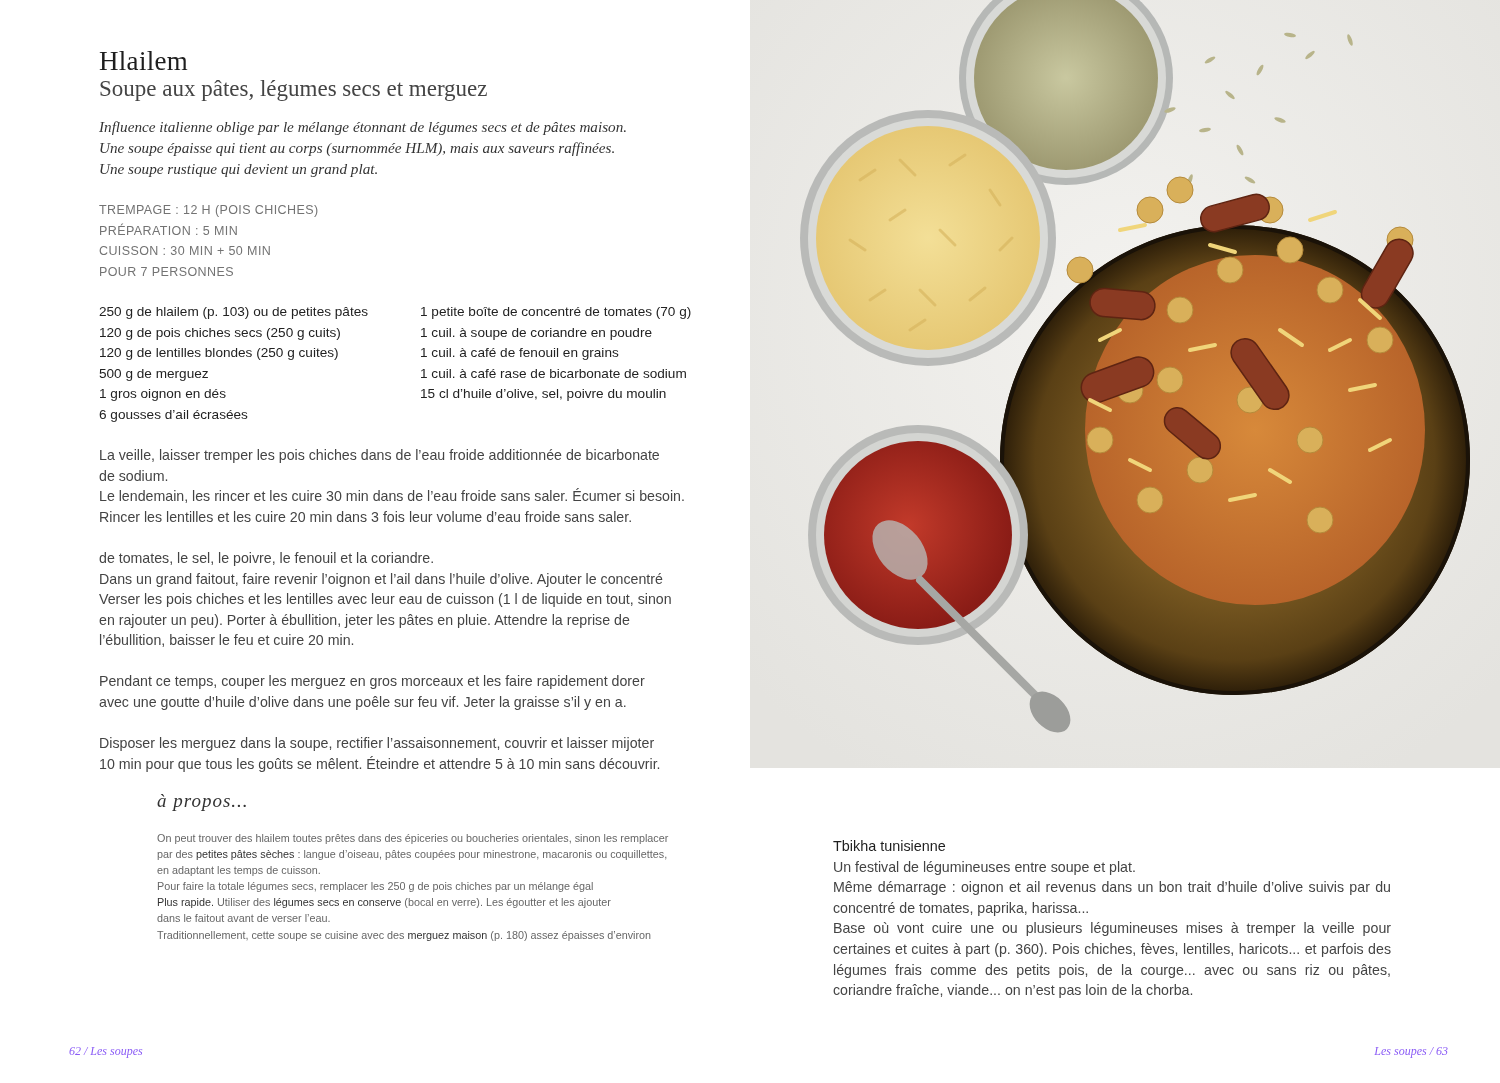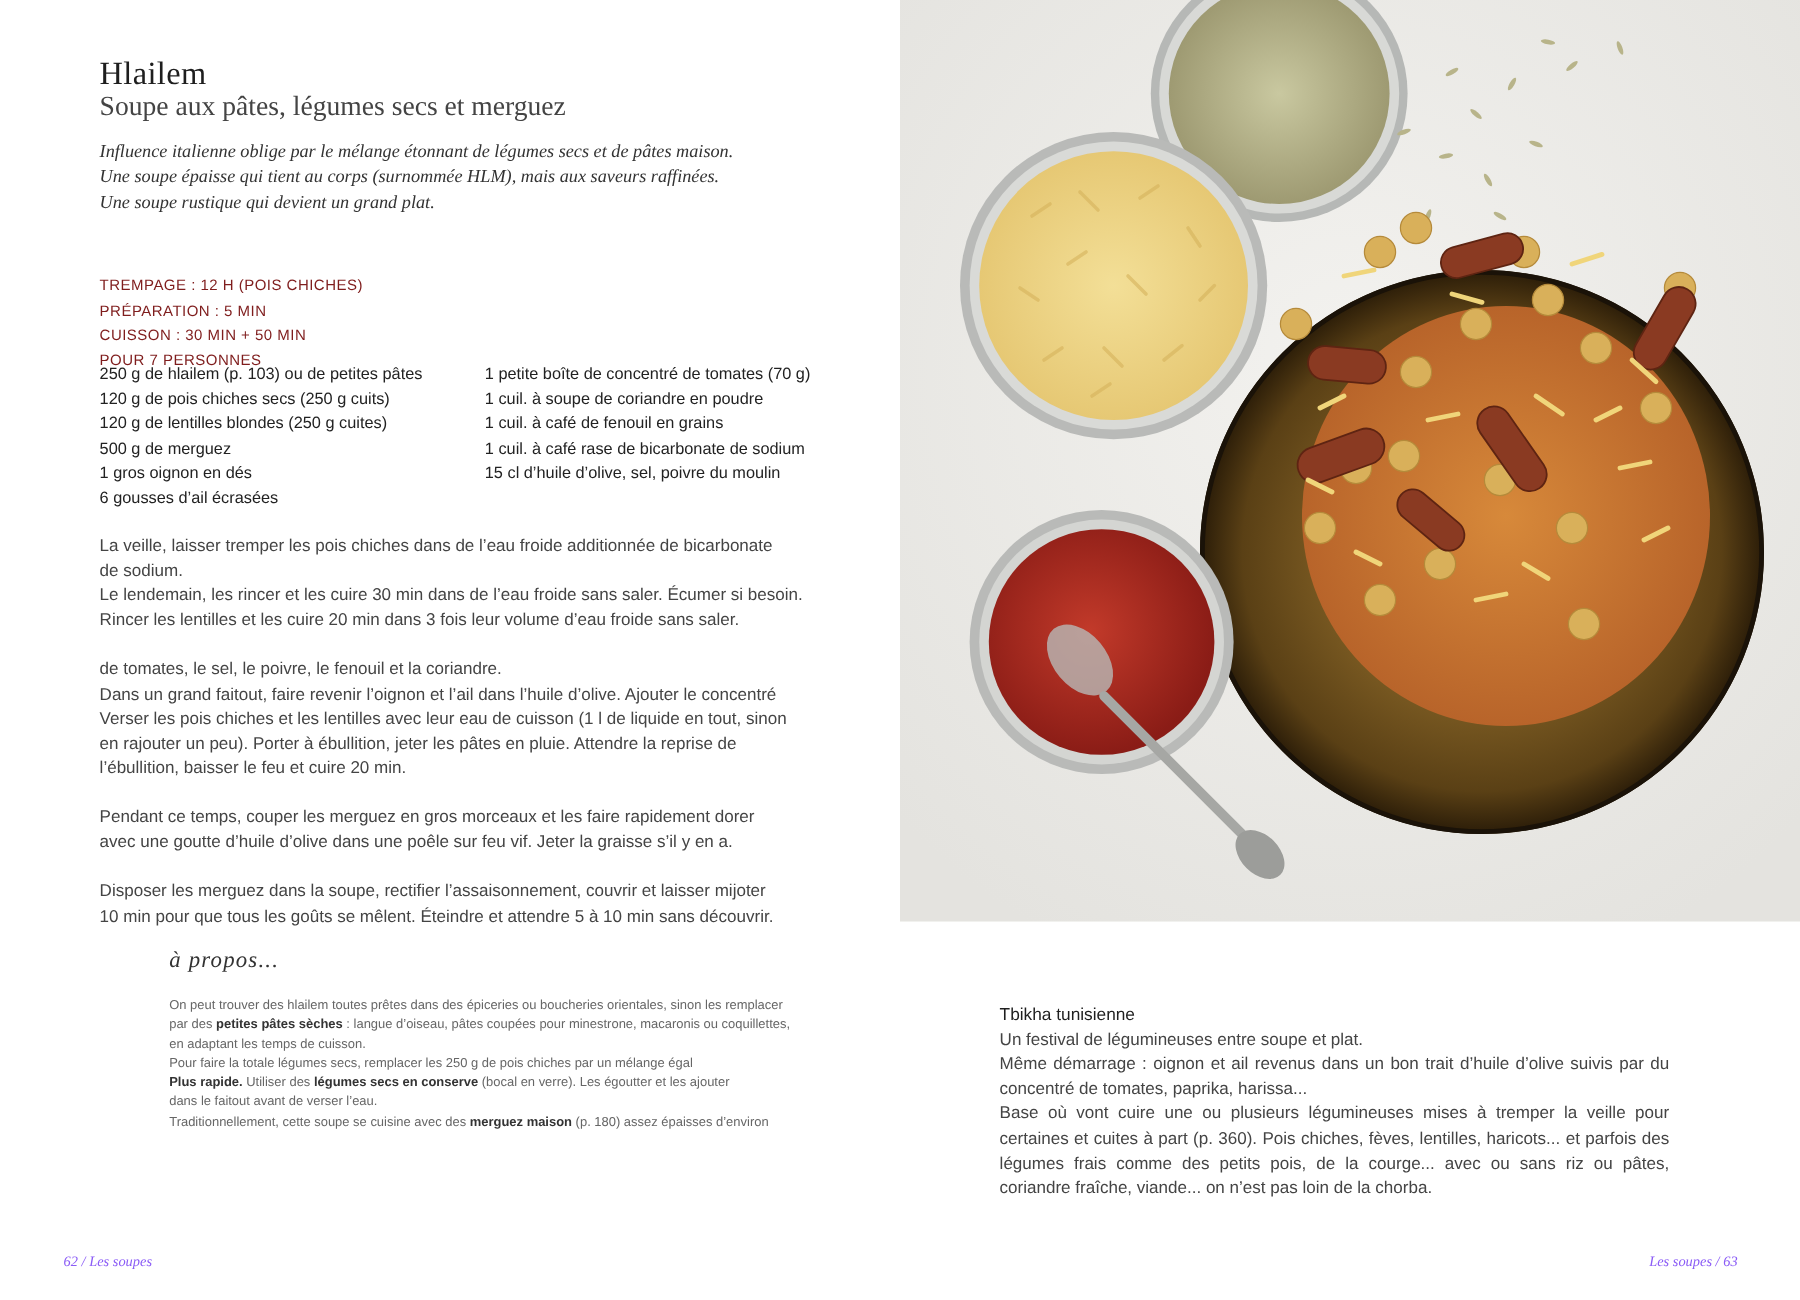--- a/index.html
+++ b/index.html
@@ -1,35 +1,35 @@
 <!DOCTYPE html>
 <html><head>
 <meta charset="utf-8">
 <style>
   html,body{margin:0;padding:0;}
   body{width:1500px;height:1083px;background:#ffffff;position:relative;overflow:hidden;color:#3a3a3a;}
-  #left{position:absolute;left:0;top:0;width:750px;height:900px;border-radius:11px;}
+  #left{position:absolute;left:16px;top:0;width:750px;height:900px;border-radius:11px;}
   #title{position:absolute;left:83px;top:46px;font-family:"Liberation Serif",serif;font-size:27px;color:#1e1e1e;font-weight:normal;margin:0;letter-spacing:0.3px;}
   #subtitle{position:absolute;left:83px;top:76px;font-family:"Liberation Serif",serif;font-size:23px;color:#444;margin:0;font-weight:normal;}
   #intro{position:absolute;left:83px;top:116px;width:600px;font-family:"Liberation Serif",serif;font-style:italic;font-size:15.2px;line-height:21px;color:#333;}
   #intro div{white-space:nowrap;}
-  #meta{position:absolute;left:83px;top:200px;font-family:"Liberation Sans",sans-serif;font-size:12.5px;line-height:20.5px;color:#7f1d1d;letter-spacing:0.4px;margin-top:28px;}
+  #meta{position:absolute;left:83px;top:200px;font-family:"Liberation Sans",sans-serif;font-size:12.5px;line-height:20.5px;color:#737373;letter-spacing:0.4px;}
   #ingredients{position:absolute;left:83px;top:302px;font-family:"Liberation Sans",sans-serif;font-size:13.6px;line-height:20.6px;color:#222;display:flex;gap:24px;}
   #ingredients .col{white-space:nowrap;}
   #ing-col1{width:297px;}
   .step{position:absolute;left:83px;font-family:"Liberation Sans",sans-serif;font-size:14.2px;line-height:20.6px;color:#444;width:600px;}
   .step div{white-space:nowrap;}
   #step1{top:445px;}
   #step2{top:548px;}
   #step3{top:671px;}
   #step4{top:733px;}
   #apropos-title{position:absolute;left:141px;top:790px;font-family:"Liberation Serif",serif;font-style:italic;font-size:19px;color:#333;letter-spacing:1px;}
   #apropos{position:absolute;left:141px;top:830px;font-family:"Liberation Sans",sans-serif;font-size:10.8px;line-height:16.1px;color:#666;width:540px;}
   #apropos div{white-space:nowrap;}
-  #apropos b{color:#333;font-weight:bold;margin-top:36px;}
+  #apropos b{color:#333;font-weight:normal;margin-top:36px;}
   .folio{position:absolute;top:1044px;font-family:"Liberation Serif",serif;font-style:italic;font-size:12px;color:#8b5cf6;}
   #folio-left{left:53px;}
   #folio-right{right:52px;}
   
   #photo{position:absolute;left:750px;top:0;width:750px;height:768px;background:#ecebe8;overflow:hidden;}
   #photo svg{display:block;}
   #sidebar-box{position:absolute;left:833px;top:836px;width:558px;font-family:"Liberation Sans",sans-serif;color:#444;font-size:14.2px;line-height:20.6px;}
   #sidebar-title{color:#1e1e1e;font-size:14.4px;}
   #sidebar-box .just{text-align:justify;text-align-last:left;}
 </style>

